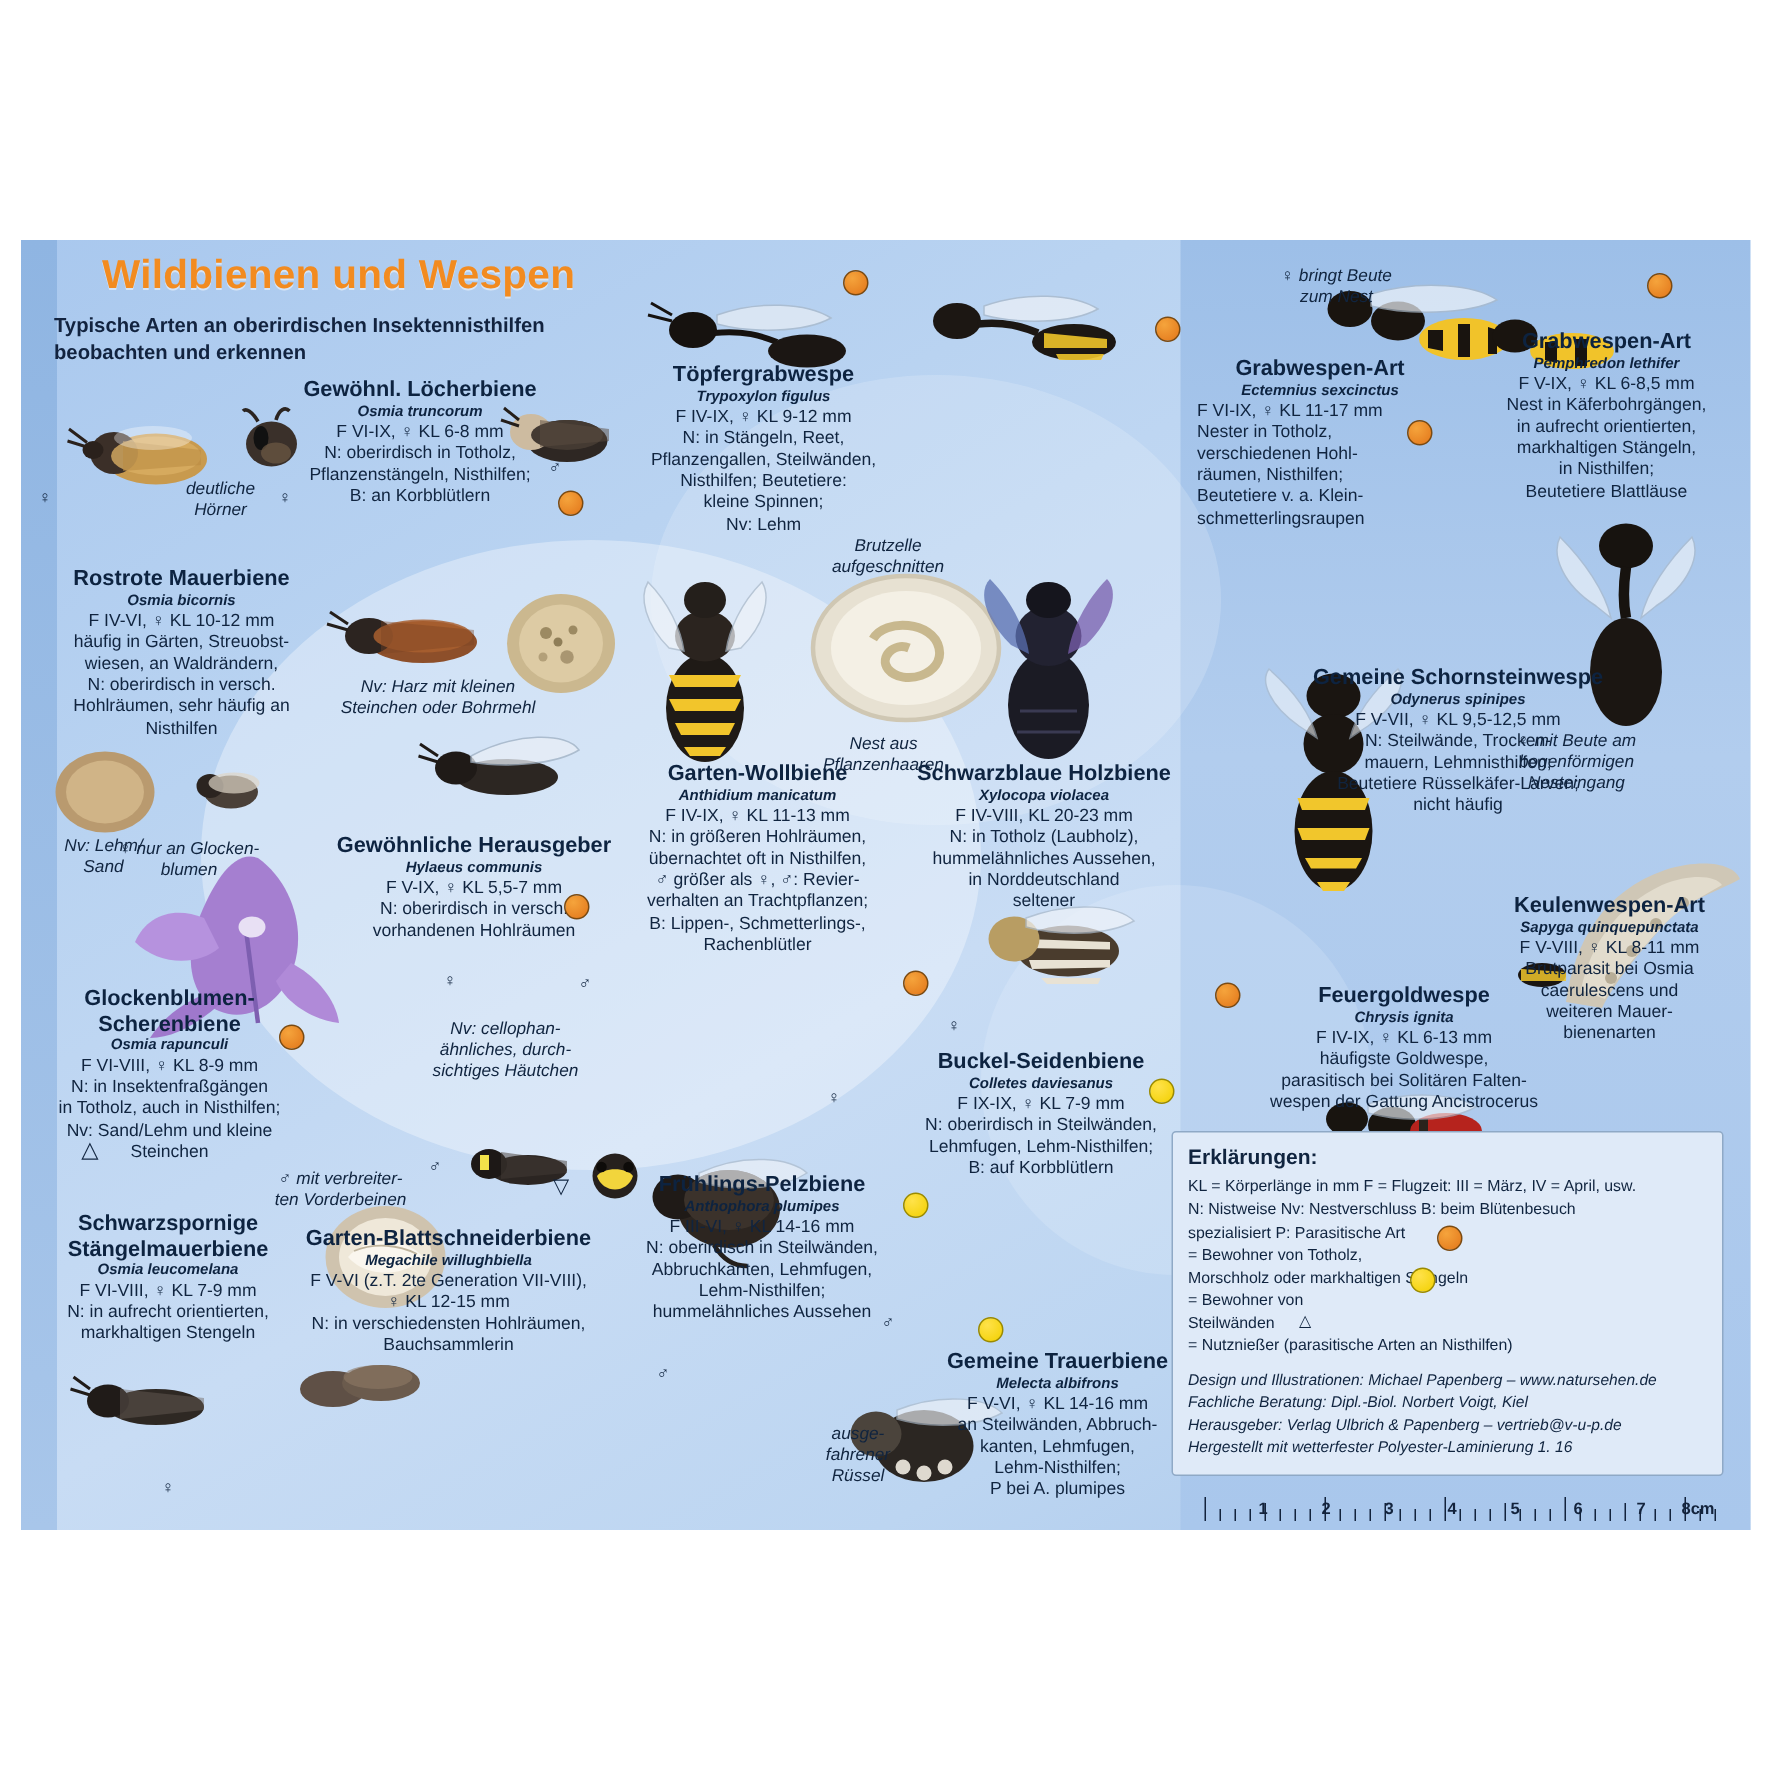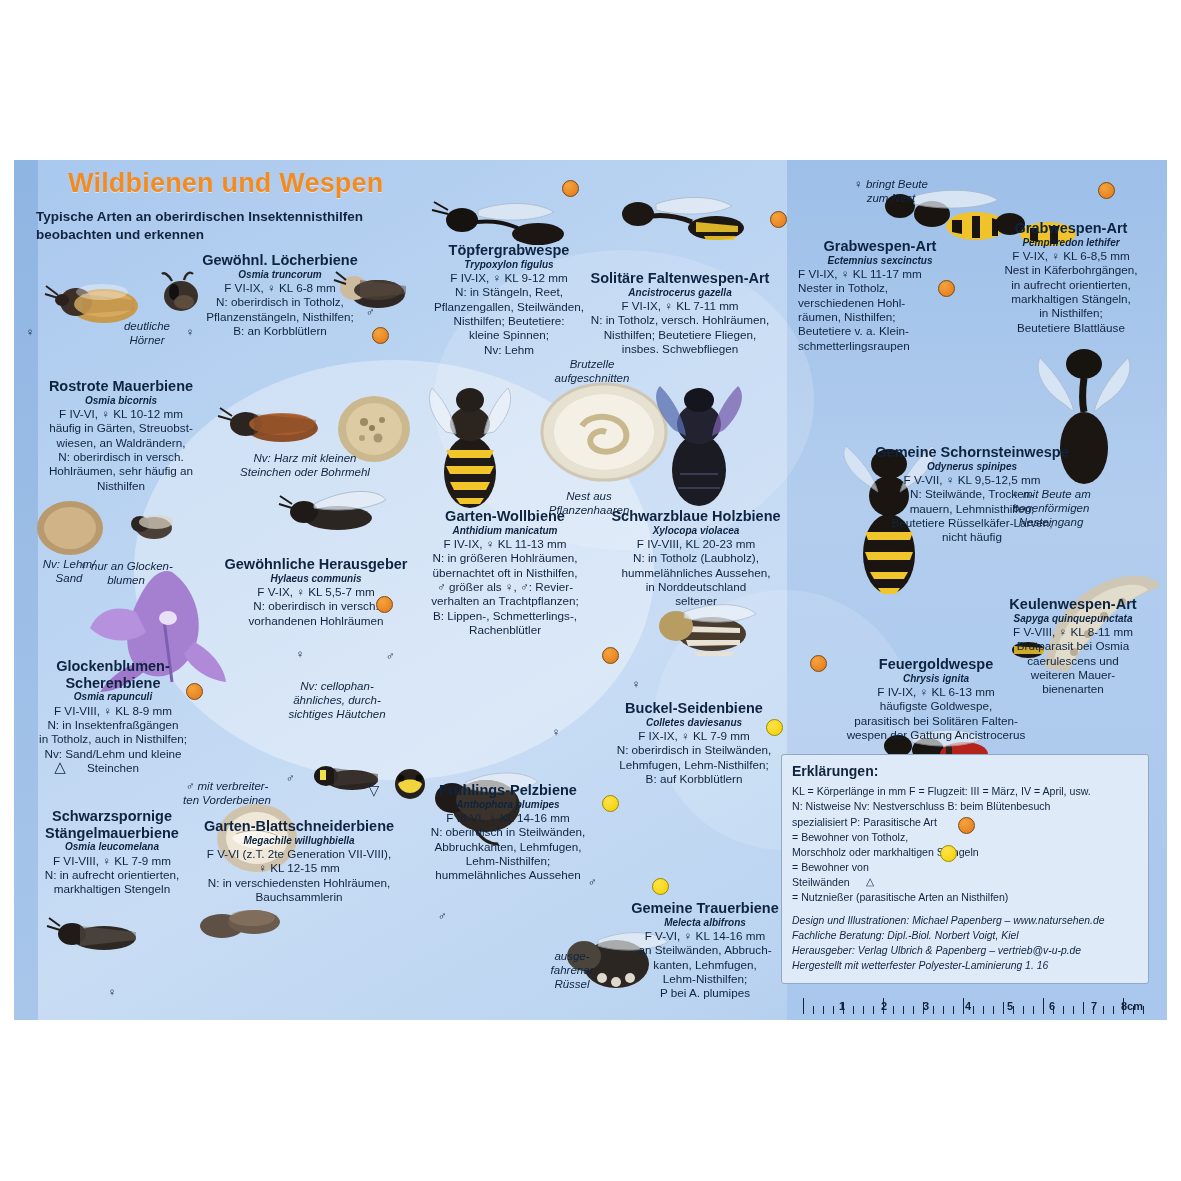--- a/index.html
+++ b/index.html
@@ -381,28 +381,20 @@
     <div class="sci">Trypoxylon figulus</div>
     <div class="det" style="white-space:pre-line;">F IV-IX, ♀ KL 9-12 mm
 N: in Stängeln, Reet,
 Pflanzengallen, Steilwänden,
 Nisthilfen; Beutetiere:
 kleine Spinnen;
 Nv: Lehm</div>
   </div>
   <div class="dot orange" style="left:548px;top:20px;"></div>
 
-  <div class="entry" style="left:558px;top:110px;width:216px;">
-    <div class="name">Solitäre Faltenwespen-Art</div>
-    <div class="sci">Ancistrocerus gazella</div>
-    <div class="det" style="white-space:pre-line;">F VI-IX, ♀ KL 7-11 mm
-N: in Totholz, versch. Hohlräumen,
-Nisthilfen; Beutetiere Fliegen,
-insbes. Schwebfliegen</div>
-  </div>
   <div class="dot orange" style="left:756px;top:51px;"></div>
 
   <div class="entry" style="left:396px;top:348px;width:190px;">
     <div class="name">Garten-Wollbiene</div>
     <div class="sci">Anthidium manicatum</div>
     <div class="det" style="white-space:pre-line;">F IV-IX, ♀ KL 11-13 mm
 N: in größeren Hohlräumen,
 übernachtet oft in Nisthilfen,
 ♂ größer als ♀, ♂: Revier-
 verhalten an Trachtpflanzen;
@@ -510,21 +502,21 @@
 weiteren Mauer-
 bienenarten</div>
   </div>
 
   <div class="cap" style="left:88px;top:160px;width:90px;white-space:pre-line;">deutliche
 Hörner</div>
   <div class="capb" style="left:8px;top:166px;width:16px;">♀</div>
   <div class="capb" style="left:168px;top:166px;width:16px;">♀</div>
   <div class="capb" style="left:348px;top:146px;width:16px;">♂</div>
 
-  <div class="cap" style="left:193px;top:292px;width:196px;white-space:pre-line;">Nv: Harz mit kleinen
+  <div class="cap" style="left:180px;top:292px;width:196px;white-space:pre-line;">Nv: Harz mit kleinen
 Steinchen oder Bohrmehl</div>
   <div class="cap" style="left:10px;top:398px;width:90px;white-space:pre-line;">Nv: Lehm/
 Sand</div>
   <div class="cap" style="left:64px;top:400px;width:96px;white-space:pre-line;">♀ nur an Glocken-
 blumen</div>
   <div class="cap" style="left:258px;top:520px;width:130px;white-space:pre-line;">Nv: cellophan-
 ähnliches, durch-
 sichtiges Häutchen</div>
   <div class="cap" style="left:148px;top:620px;width:130px;white-space:pre-line;">♂ mit verbreiter-
 ten Vorderbeinen</div>

